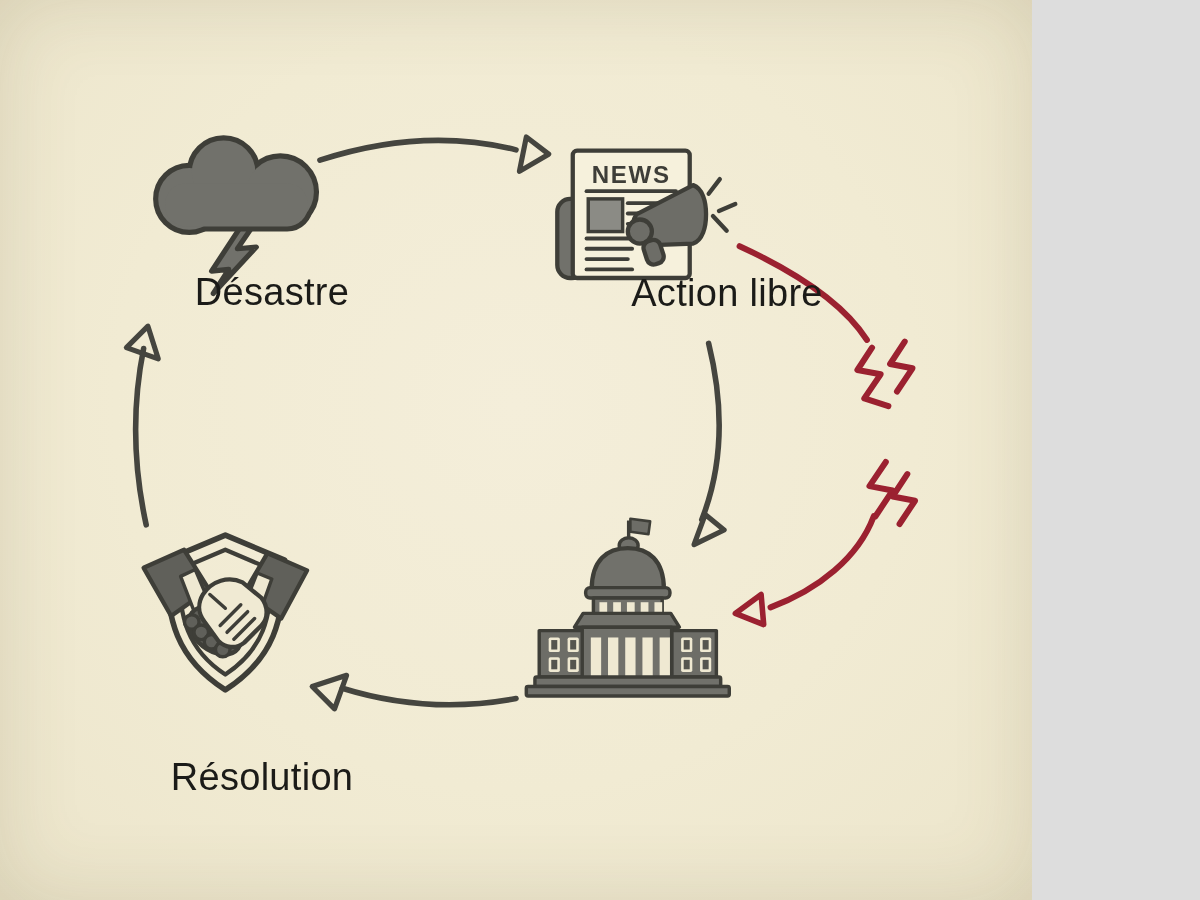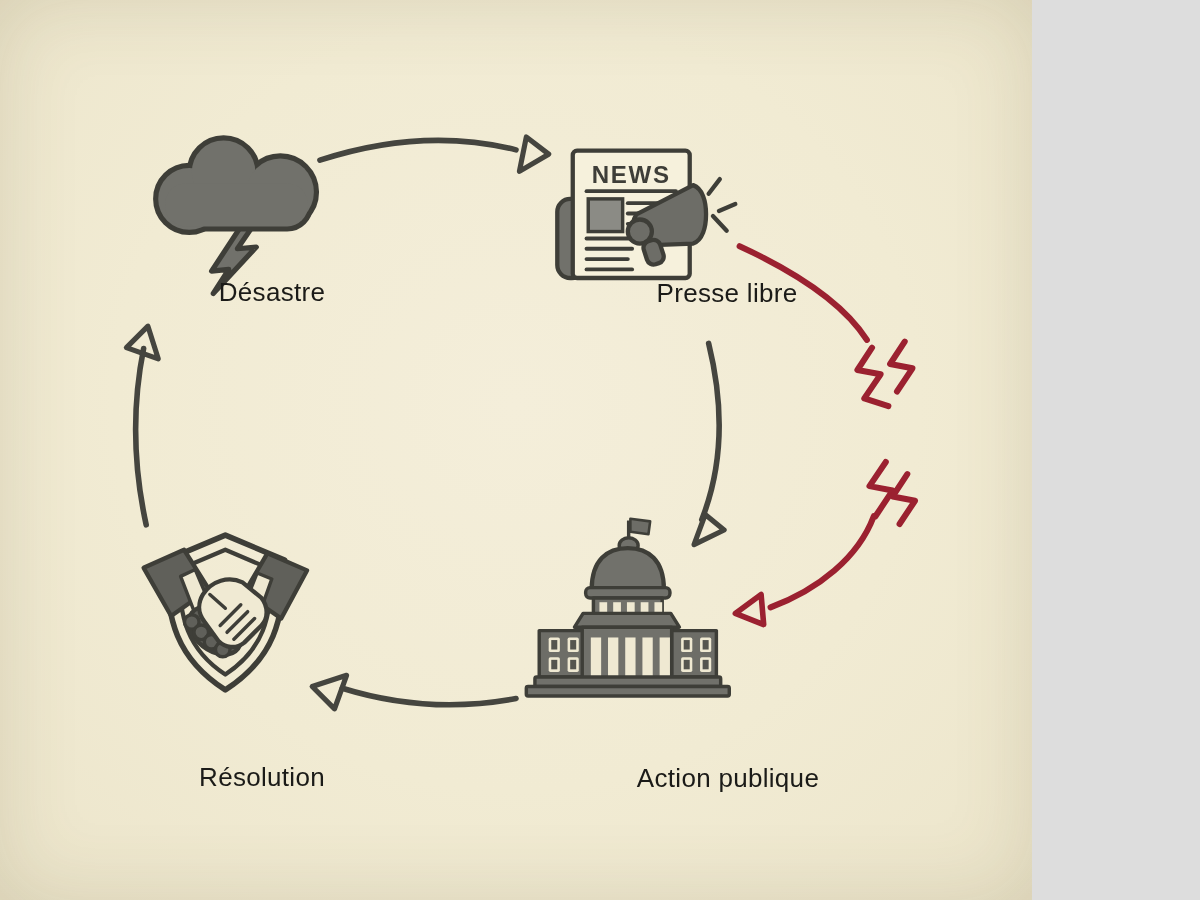--- a/index.html
+++ b/index.html
@@ -5,21 +5,21 @@
   html,body{margin:0;padding:0;background:#ddd;}
   .canvas{
     position:relative;width:1032px;height:900px;overflow:hidden;
     font-family:"Liberation Sans", sans-serif;
     background:radial-gradient(ellipse at 50% 45%, #f4eeda 0%, #f1ebd3 55%, #ece5cb 100%);
     box-shadow:inset 0 0 80px rgba(100,85,50,.16);
   }
   .diagram-svg{position:absolute;left:0;top:0;width:100%;height:100%;}
   .node-label{
     position:absolute;transform:translate(-50%,-50%);
-    font-size:26px;color:#1b1b18;letter-spacing:.3px;white-space:nowrap;
+    font-size:38px;color:#1b1b18;letter-spacing:.3px;white-space:nowrap;
   }
   .disruptor-label{
     position:absolute;transform:translate(-50%,-50%);
     font-size:35px;font-weight:bold;color:#8d1b2b;white-space:nowrap;
   }
 </style>
 </head>
 <body>
 
 <div class="canvas">
@@ -184,17 +184,16 @@
       <g stroke="#3e3e38" stroke-width="4">
         <line x1="296" y1="646" x2="272" y2="670"></line>
         <line x1="288" y1="638" x2="264" y2="662"></line>
         <line x1="280" y1="630" x2="256" y2="654"></line>
         <line x1="244" y1="618" x2="262" y2="634"></line>
       </g>
     </g>
   </svg>
 
   <div class="node-label" style="left:272px; top:292px;">Désastre</div>
-  <div class="node-label" style="left:727px; top:293px;">Presse libre</div>
-  <div class="node-label" style="left:728px; top:778px;">Action publique</div>
+  <div class="node-label" style="left:727px; top:293px;">Action libre</div>
   <div class="node-label" style="left:262px; top:777px;">Résolution</div>
 
 </div>
 
 </body></html>

